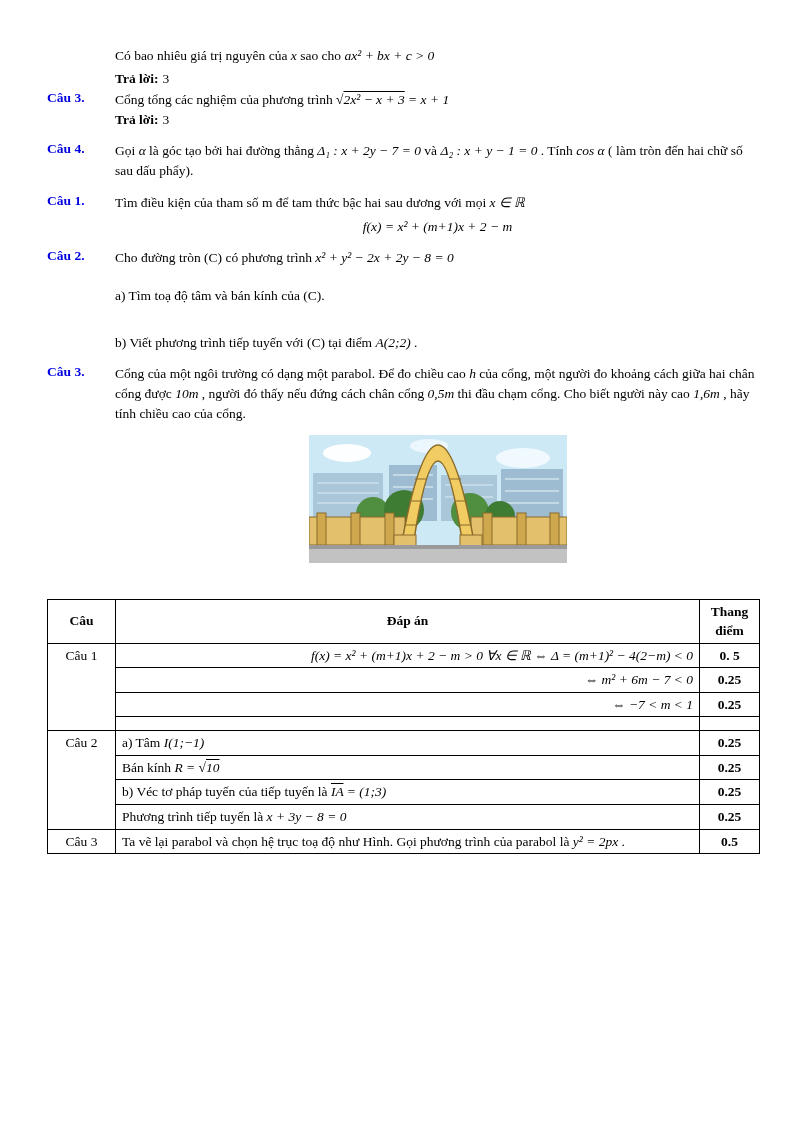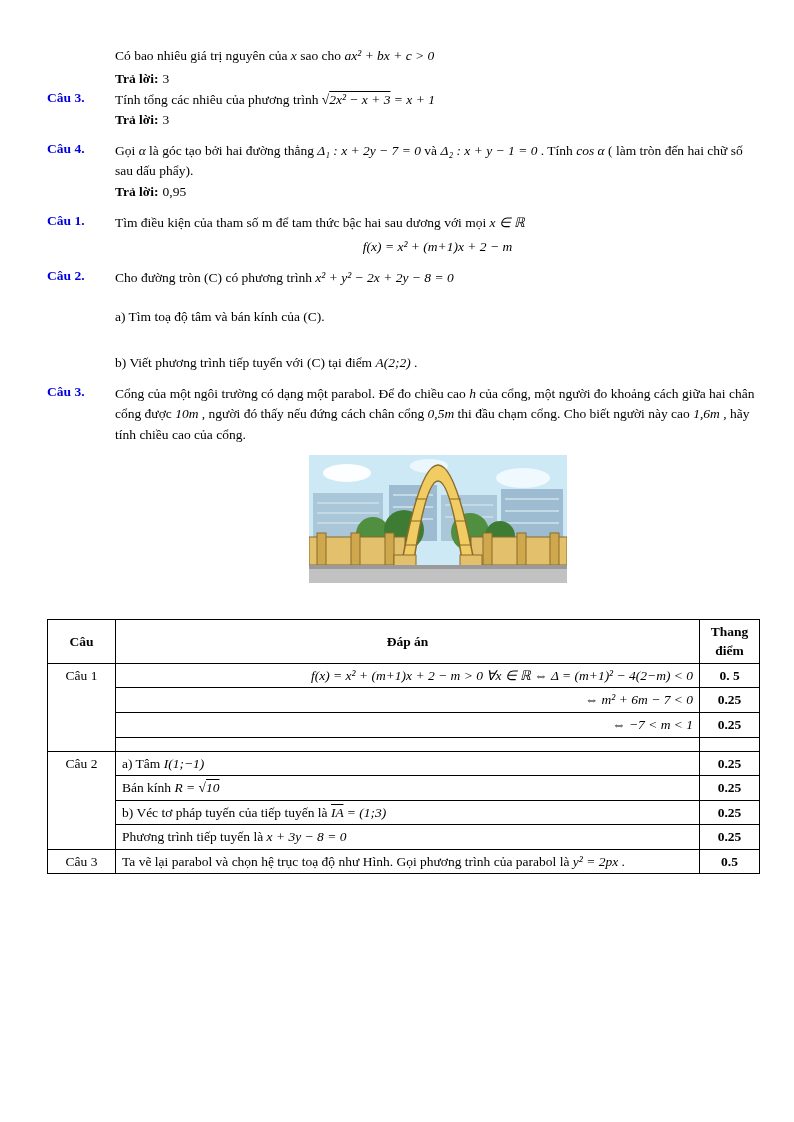--- a/index.html
+++ b/index.html
@@ -48,36 +48,33 @@
     </div>
     <div class="ans">
       <span class="b">Trả lời:</span><span class="ans-val">3</span>
     </div>
   </div>
 
   <div class="qrow">
     <div class="qlabel">Câu 3.</div>
     <div class="qbody">
       <div>
-        <span>Tính tổng các nhiêu của phương trình </span><span class="m">√</span><span class="sqrt-inner">2x² − x + 3</span><span class="m"> = x + 1</span>
+        <span>Cổng tổng các nghiệm của phương trình </span><span class="m">√</span><span class="sqrt-inner">2x² − x + 3</span><span class="m"> = x + 1</span>
       </div>
       <div>
         <span class="b">Trả lời:</span><span class="ans-val">3</span>
       </div>
     </div>
   </div>
 
   <div class="qrow">
     <div class="qlabel">Câu 4.</div>
     <div class="qbody">
       <div>
         <span>Gọi </span><span class="m">α</span><span> là góc tạo bởi hai đường thẳng </span><span class="m">Δ₁ : x + 2y − 7 = 0</span><span> và </span><span class="m">Δ₂ : x + y − 1 = 0</span><span> . Tính </span><span class="m">cos α</span><span> ( làm tròn đến hai chữ số sau dấu phẩy).</span>
-      </div>
-      <div>
-        <span class="b">Trả lời:</span><span class="ans-val">0,95</span>
       </div>
     </div>
   </div>
 
 
   <div class="qrow">
     <div class="qlabel">Câu 1.</div>
     <div class="qbody">
       <div>
         <span>Tìm điều kiện của tham số m để tam thức bậc hai sau dương với mọi </span><span class="m">x ∈ ℝ</span>

